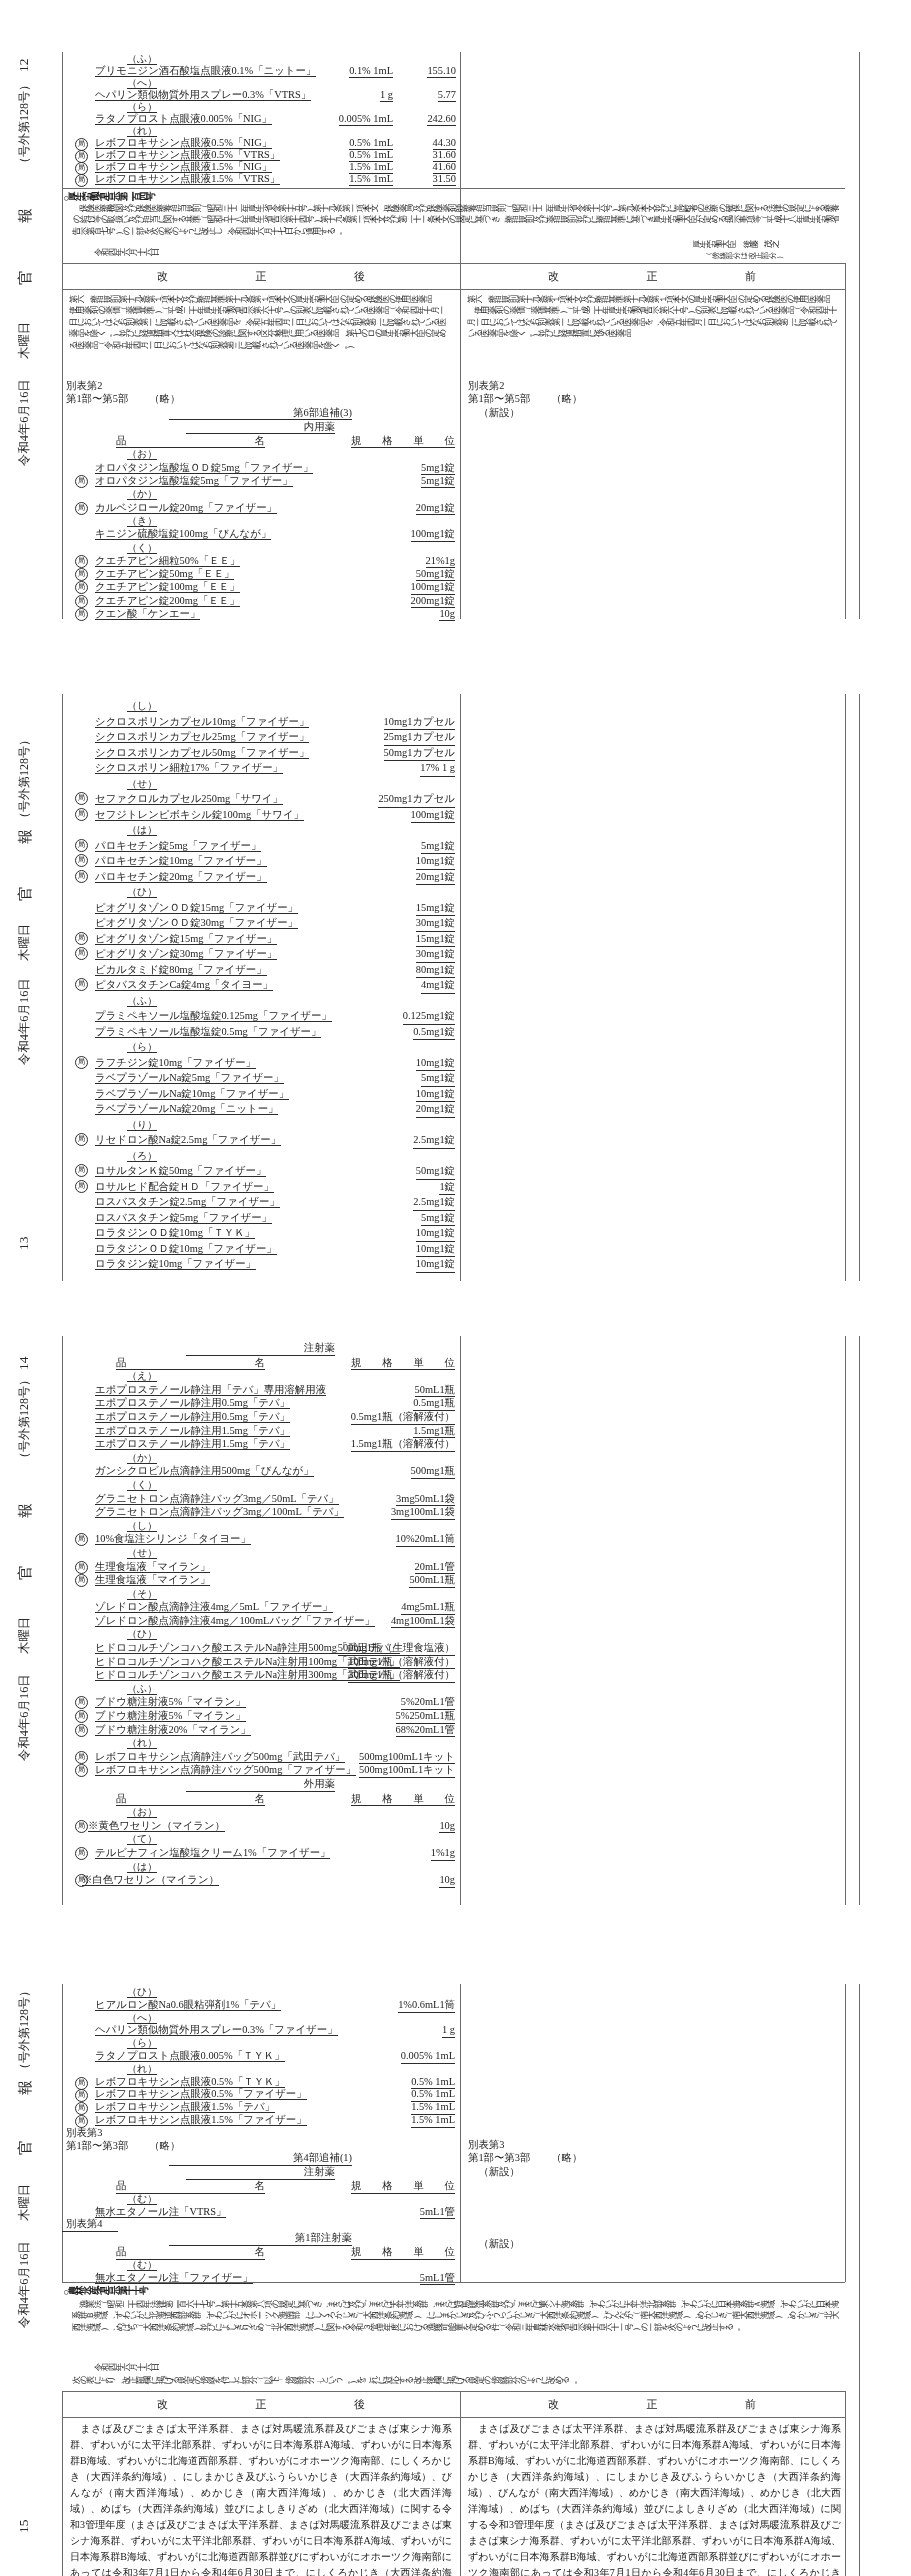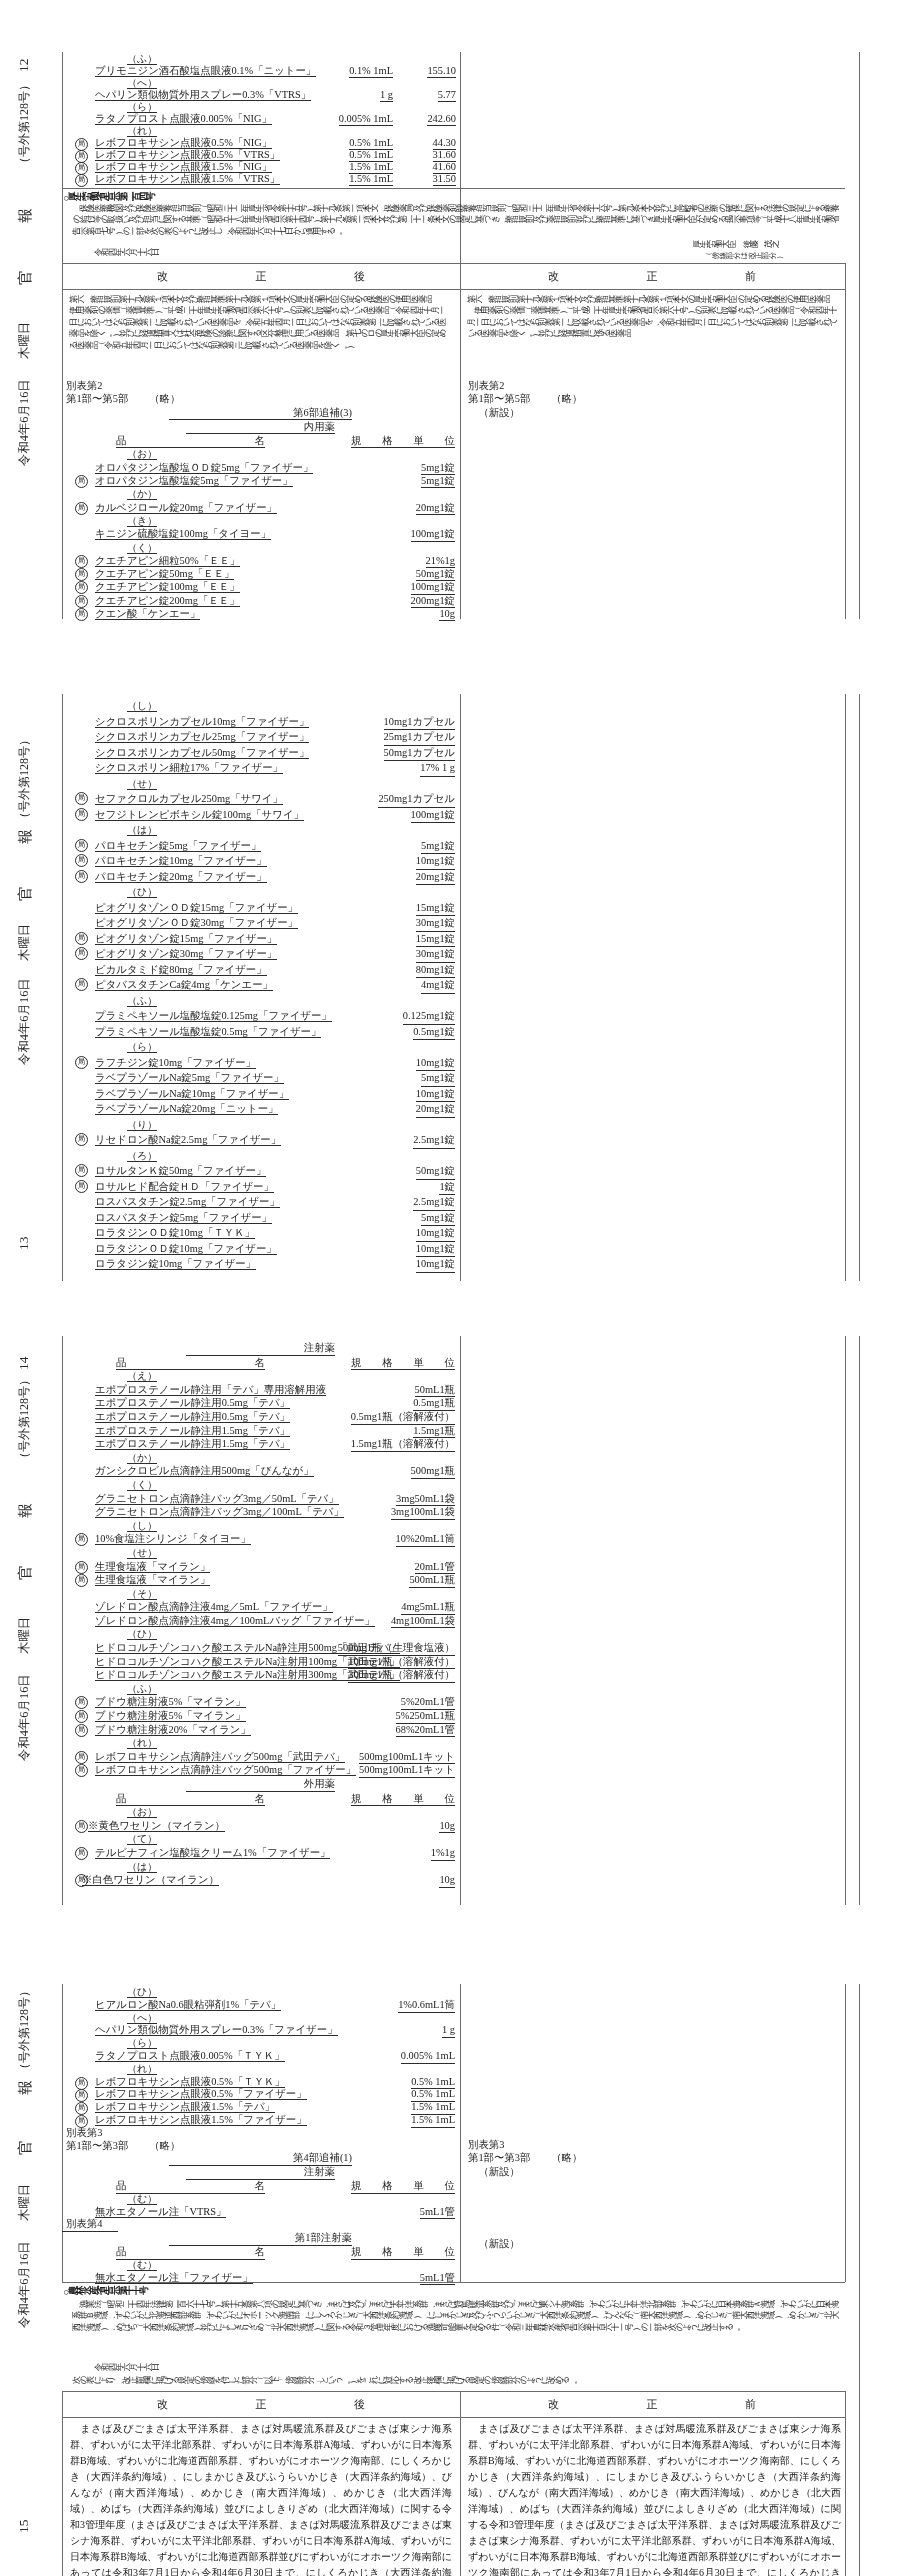--- a/index.html
+++ b/index.html
@@ -122,21 +122,21 @@
           <span>位</span>
         </span>
       </div>
     <div id="p12-after-rows">
         <div class="drow"><span class="grp">（お）</span></div>
         <div class="drow"><span class="dname">オロパタジン塩酸塩ＯＤ錠5mg「ファイザー」</span><span class="dspec">5mg1錠</span></div>
         <div class="drow"><span class="kyoku">局</span><span class="dname">オロパタジン塩酸塩錠5mg「ファイザー」</span><span class="dspec">5mg1錠</span></div>
         <div class="drow"><span class="grp">（か）</span></div>
         <div class="drow"><span class="kyoku">局</span><span class="dname">カルベジロール錠20mg「ファイザー」</span><span class="dspec">20mg1錠</span></div>
         <div class="drow"><span class="grp">（き）</span></div>
-        <div class="drow"><span class="dname">キニジン硫酸塩錠100mg「タイヨー」</span><span class="dspec">100mg1錠</span></div>
+        <div class="drow"><span class="dname">キニジン硫酸塩錠100mg「びんなが」</span><span class="dspec">100mg1錠</span></div>
         <div class="drow"><span class="grp">（く）</span></div>
         <div class="drow"><span class="kyoku">局</span><span class="dname">クエチアピン細粒50%「ＥＥ」</span><span class="dspec">21%1g</span></div>
         <div class="drow"><span class="kyoku">局</span><span class="dname">クエチアピン錠50mg「ＥＥ」</span><span class="dspec">50mg1錠</span></div>
         <div class="drow"><span class="kyoku">局</span><span class="dname">クエチアピン錠100mg「ＥＥ」</span><span class="dspec">100mg1錠</span></div>
         <div class="drow"><span class="kyoku">局</span><span class="dname">クエチアピン錠200mg「ＥＥ」</span><span class="dspec">200mg1錠</span></div>
         <div class="drow"><span class="kyoku">局</span><span class="dname">クエン酸「ケンエー」</span><span class="dspec">10g</span></div>
       </div>
   </div>
 
   <div class="tbl" id="p12-before" style="left:460px;top:292px;width:385px;--rh:13.3px;">
@@ -172,21 +172,21 @@
       <div class="drow"><span class="grp">（は）</span></div>
       <div class="drow"><span class="kyoku">局</span><span class="dname">パロキセチン錠5mg「ファイザー」</span><span class="dspec">5mg1錠</span></div>
       <div class="drow"><span class="kyoku">局</span><span class="dname">パロキセチン錠10mg「ファイザー」</span><span class="dspec">10mg1錠</span></div>
       <div class="drow"><span class="kyoku">局</span><span class="dname">パロキセチン錠20mg「ファイザー」</span><span class="dspec">20mg1錠</span></div>
       <div class="drow"><span class="grp">（ひ）</span></div>
       <div class="drow"><span class="dname">ピオグリタゾンＯＤ錠15mg「ファイザー」</span><span class="dspec">15mg1錠</span></div>
       <div class="drow"><span class="dname">ピオグリタゾンＯＤ錠30mg「ファイザー」</span><span class="dspec">30mg1錠</span></div>
       <div class="drow"><span class="kyoku">局</span><span class="dname">ピオグリタゾン錠15mg「ファイザー」</span><span class="dspec">15mg1錠</span></div>
       <div class="drow"><span class="kyoku">局</span><span class="dname">ピオグリタゾン錠30mg「ファイザー」</span><span class="dspec">30mg1錠</span></div>
       <div class="drow"><span class="dname">ビカルタミド錠80mg「ファイザー」</span><span class="dspec">80mg1錠</span></div>
-      <div class="drow"><span class="kyoku">局</span><span class="dname">ピタバスタチンCa錠4mg「ケンエー」</span><span class="dspec">4mg1錠</span></div>
+      <div class="drow"><span class="kyoku">局</span><span class="dname">ピタバスタチンCa錠4mg「タイヨー」</span><span class="dspec">4mg1錠</span></div>
       <div class="drow"><span class="grp">（ふ）</span></div>
       <div class="drow"><span class="dname">プラミペキソール塩酸塩錠0.125mg「ファイザー」</span><span class="dspec">0.125mg1錠</span></div>
       <div class="drow"><span class="dname">プラミペキソール塩酸塩錠0.5mg「ファイザー」</span><span class="dspec">0.5mg1錠</span></div>
       <div class="drow"><span class="grp">（ら）</span></div>
       <div class="drow"><span class="kyoku">局</span><span class="dname">ラフチジン錠10mg「ファイザー」</span><span class="dspec">10mg1錠</span></div>
       <div class="drow"><span class="dname">ラベプラゾールNa錠5mg「ファイザー」</span><span class="dspec">5mg1錠</span></div>
       <div class="drow"><span class="dname">ラベプラゾールNa錠10mg「ファイザー」</span><span class="dspec">10mg1錠</span></div>
       <div class="drow"><span class="dname">ラベプラゾールNa錠20mg「ニットー」</span><span class="dspec">20mg1錠</span></div>
       <div class="drow"><span class="grp">（り）</span></div>
       <div class="drow"><span class="kyoku">局</span><span class="dname">リセドロン酸Na錠2.5mg「ファイザー」</span><span class="dspec">2.5mg1錠</span></div>

